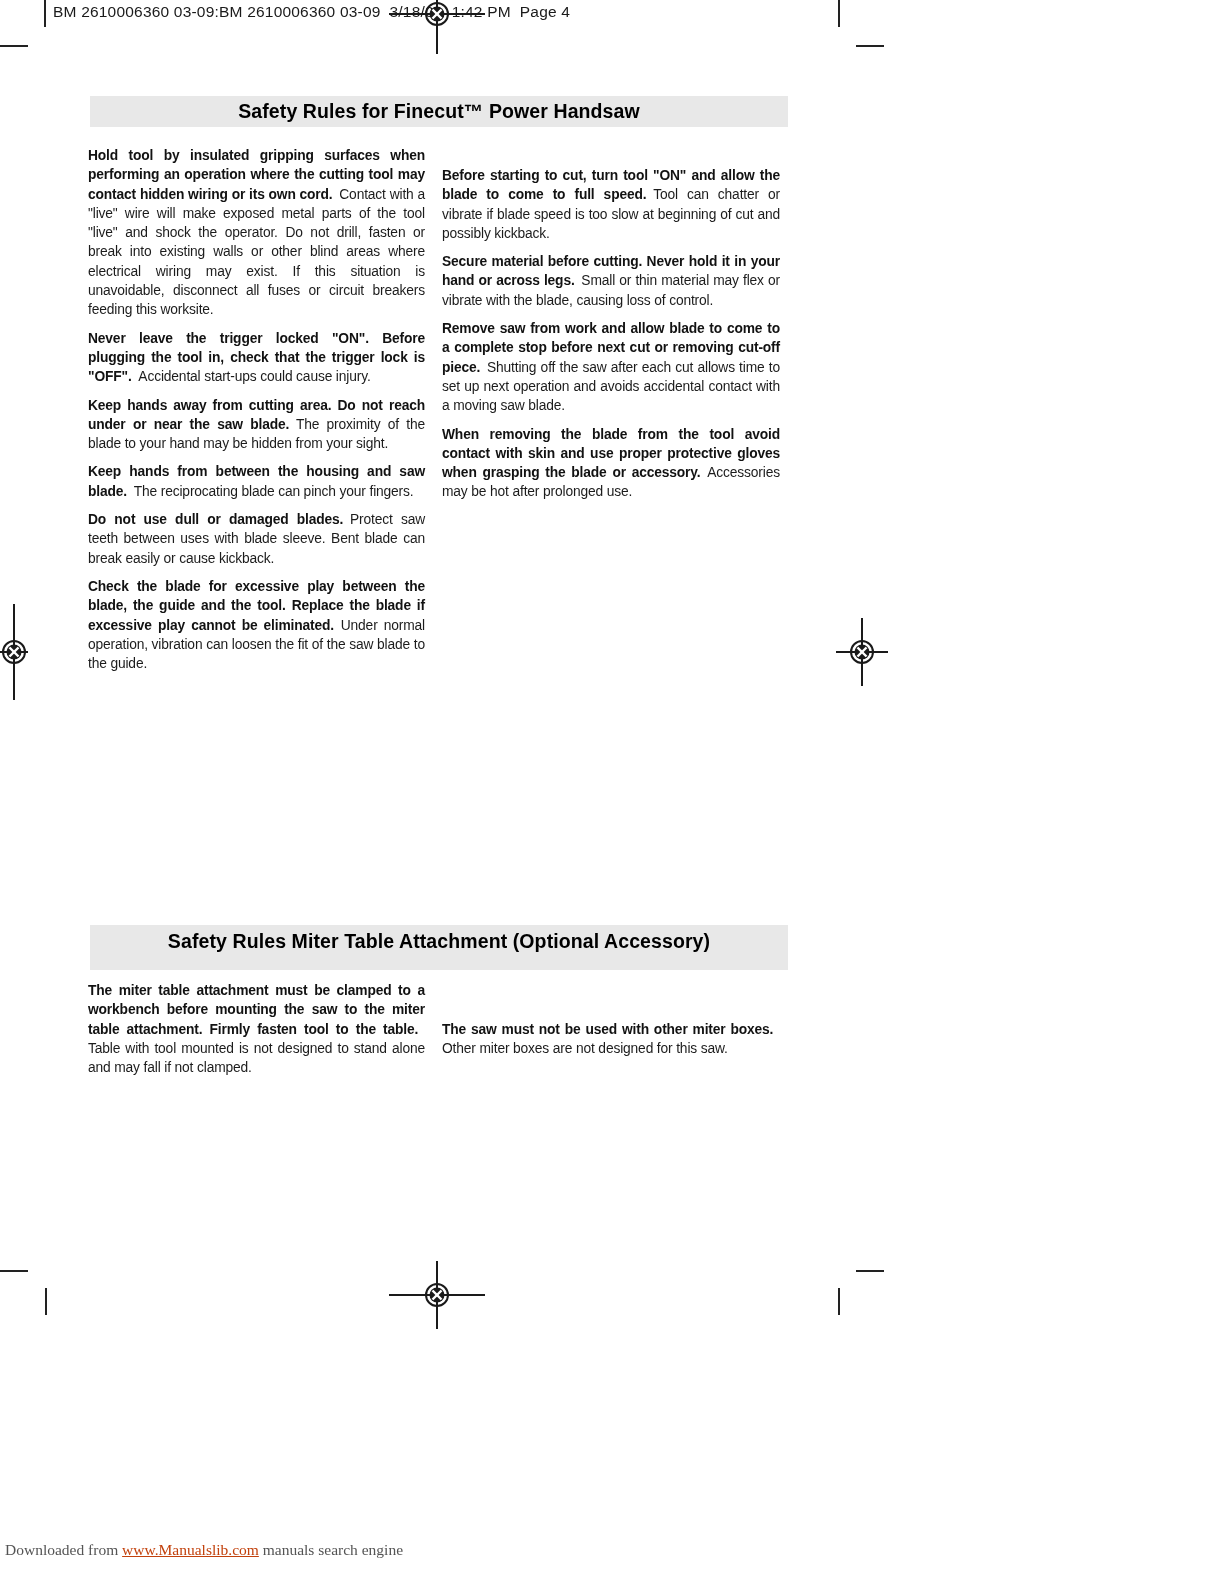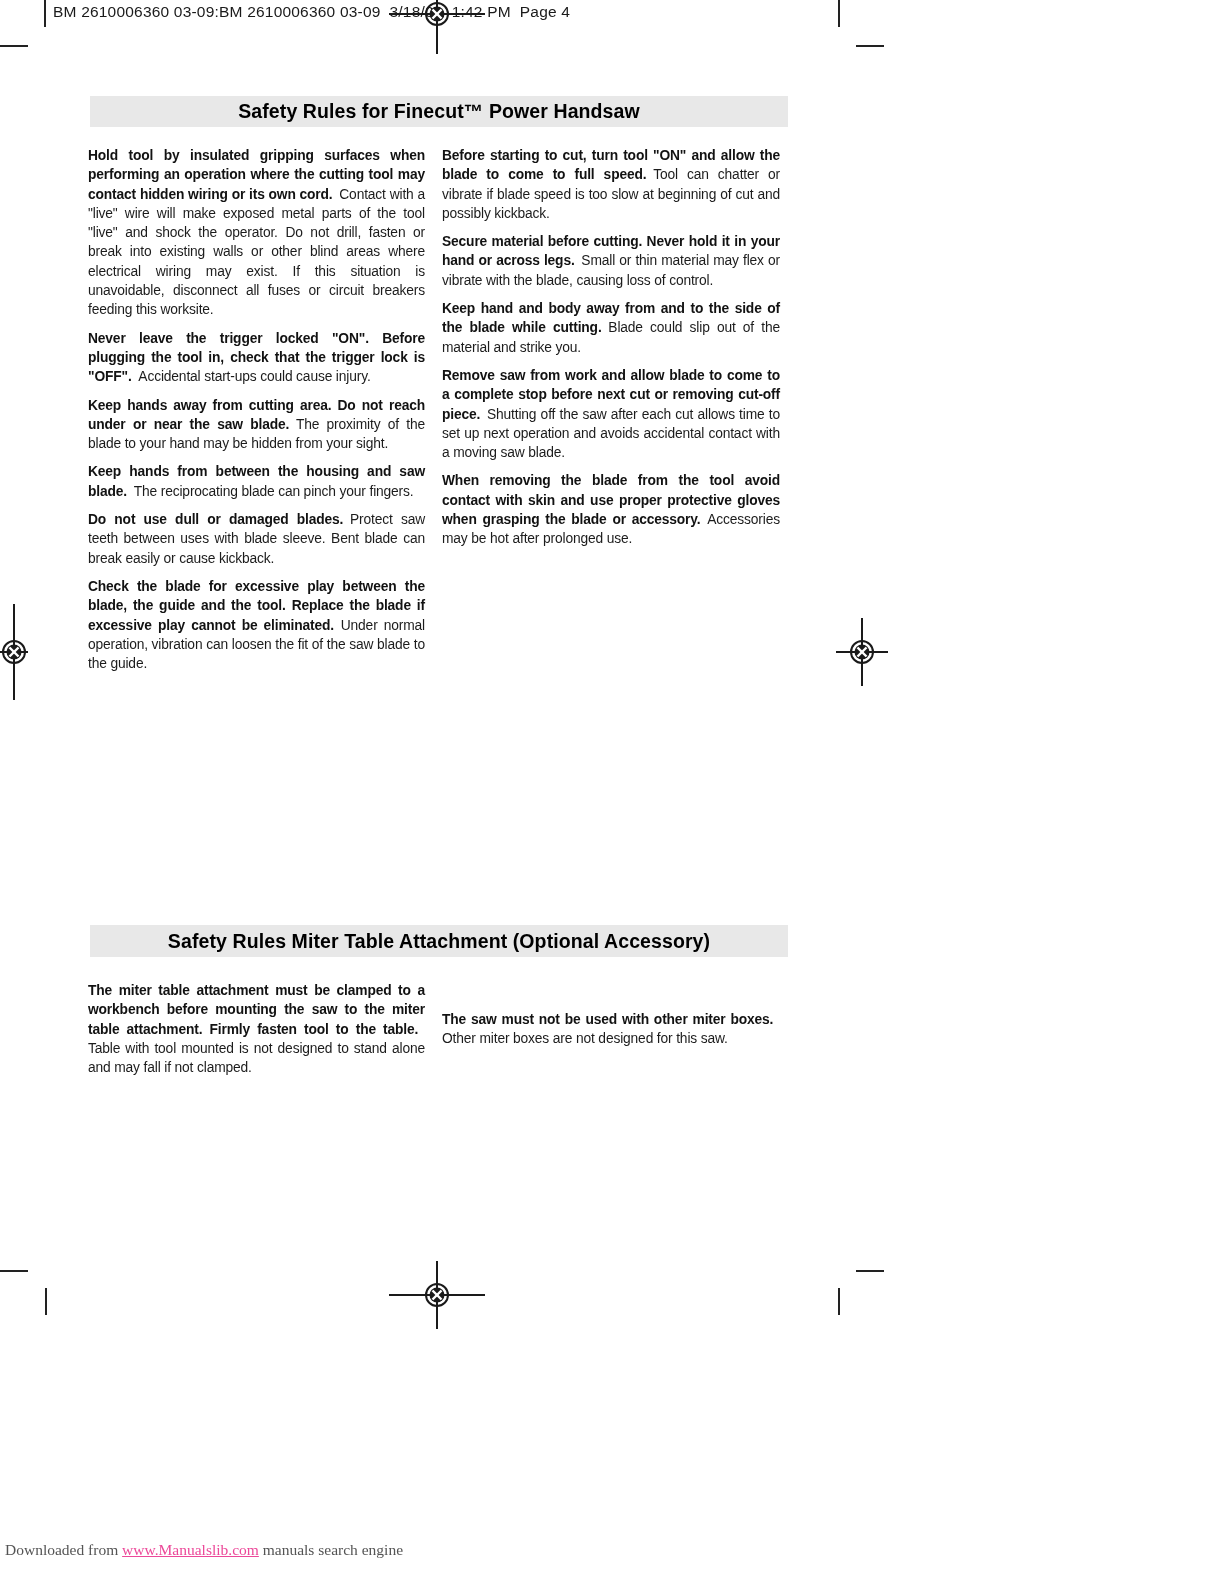--- a/index.html
+++ b/index.html
@@ -14,38 +14,38 @@
   .print-header{
     position:absolute;left:53px;top:3px;font-size:15.5px;white-space:pre;
     color:#1a1a1a;letter-spacing:0.2px;
   }
   .titlebar{
     position:absolute;left:90px;width:698px;background:#e8e8e8;
     text-align:center;font-weight:bold;font-size:19.5px;color:#000000;
     letter-spacing:0.1px;
   }
   .bar1{top:96px;height:31px;line-height:31px;}
-  .bar2{top:925px;height:32px;line-height:32px;}
+  .bar2{top:925px;height:45px;line-height:32px;}
   .columns{
     position:absolute;left:88px;width:700px;display:flex;gap:17px;
   }
   .cols1{top:146px;}
   .cols2{top:981px;align-items:center;}
   .col{width:337px;}
-  .col + .col{width:338px;}
+  .col + .col{width:338px;margin-top:20px;}
   .para{
     margin:0 0 9px 0;font-size:13.8px;line-height:19.3px;
     text-align:justify;letter-spacing:-0.15px;color:#1c1c1c;
   }
   .para b{font-weight:bold;color:#121212;}
   .footer{
     position:absolute;left:5px;top:1541px;font-family:"Liberation Serif",serif;
     font-size:15.5px;color:#545454;
   }
-  .footer a{color:#ec4899;text-decoration:underline;cursor:pointer;}
+  .footer a{color:#c2410c;text-decoration:underline;cursor:pointer;}
   svg line{stroke:#1a1a1a;stroke-width:2;}
   svg line.x{stroke:#ffffff;stroke-width:2.4;}
   svg circle.outer{fill:none;stroke:#1a1a1a;stroke-width:2;}
   svg circle.inner{fill:#1a1a1a;}
 </style>
 </head>
 <body>
 
 <div class="crop v" style="left:44px;top:0;height:27px"></div>
 <div class="crop v" style="left:838px;top:0;height:27px"></div>
@@ -97,21 +97,20 @@
       <p class="para"><b>Hold tool by insulated gripping surfaces when performing an operation where the cutting tool may contact hidden wiring or its own cord.</b> Contact with a "live" wire will make exposed metal parts of the tool "live" and shock the operator.  Do not drill, fasten or break into existing walls or other blind areas where electrical wiring may exist.  If this situation is unavoidable, disconnect all fuses or circuit breakers feeding this worksite.</p>
       <p class="para"><b>Never leave the trigger locked "ON".  Before plugging the tool in, check that the trigger lock is "OFF".</b> Accidental start-ups could cause injury.</p>
       <p class="para"><b>Keep hands away from cutting area.  Do not reach under or near the saw blade.</b> The proximity of the blade to your hand may be hidden from your sight.</p>
       <p class="para"><b>Keep hands from between the housing and saw blade.</b> The reciprocating blade can pinch your fingers.</p>
       <p class="para"><b>Do not use dull or damaged blades.</b> Protect saw teeth between uses with blade sleeve. Bent blade can break easily or cause kickback.</p>
       <p class="para"><b>Check the blade for excessive play between the blade, the guide and the tool.  Replace the blade if excessive play cannot be eliminated.</b> Under normal operation, vibration can loosen the fit of the saw blade to the guide.</p>
     </div>
   <div class="col">
       <p class="para"><b>Before starting to cut, turn tool "ON" and allow the blade to come to full speed.</b> Tool can chatter or vibrate if blade speed is too slow at beginning of cut and possibly kickback.</p>
       <p class="para"><b>Secure material before cutting.  Never hold it in your hand or across legs.</b> Small or thin material may flex or vibrate with the blade, causing loss of control.</p>
-      <p class="para"><b>Keep hand and body away from and to the side of the blade while cutting.</b> Blade could slip out of the material and strike you.</p>
       <p class="para"><b>Remove saw from work and allow blade to come to a complete stop before next cut or removing cut-off piece.</b> Shutting off the saw after each cut allows time to set up next operation and avoids accidental contact with a moving saw blade.</p>
       <p class="para"><b>When removing the blade from the tool avoid contact with skin and use proper protective gloves when grasping the blade or accessory.</b> Accessories may be hot after prolonged use.</p>
     </div>
 </div>
 
 <div class="titlebar bar2">Safety Rules Miter Table Attachment (Optional Accessory)</div>
 <div class="columns cols2">
   <div class="col">
       <p class="para"><b>The miter table attachment must be clamped to a workbench before mounting the saw to the miter table attachment. Firmly fasten tool to the table.</b> Table with tool mounted is not designed to stand alone and may fall if not clamped.</p>
     </div>

